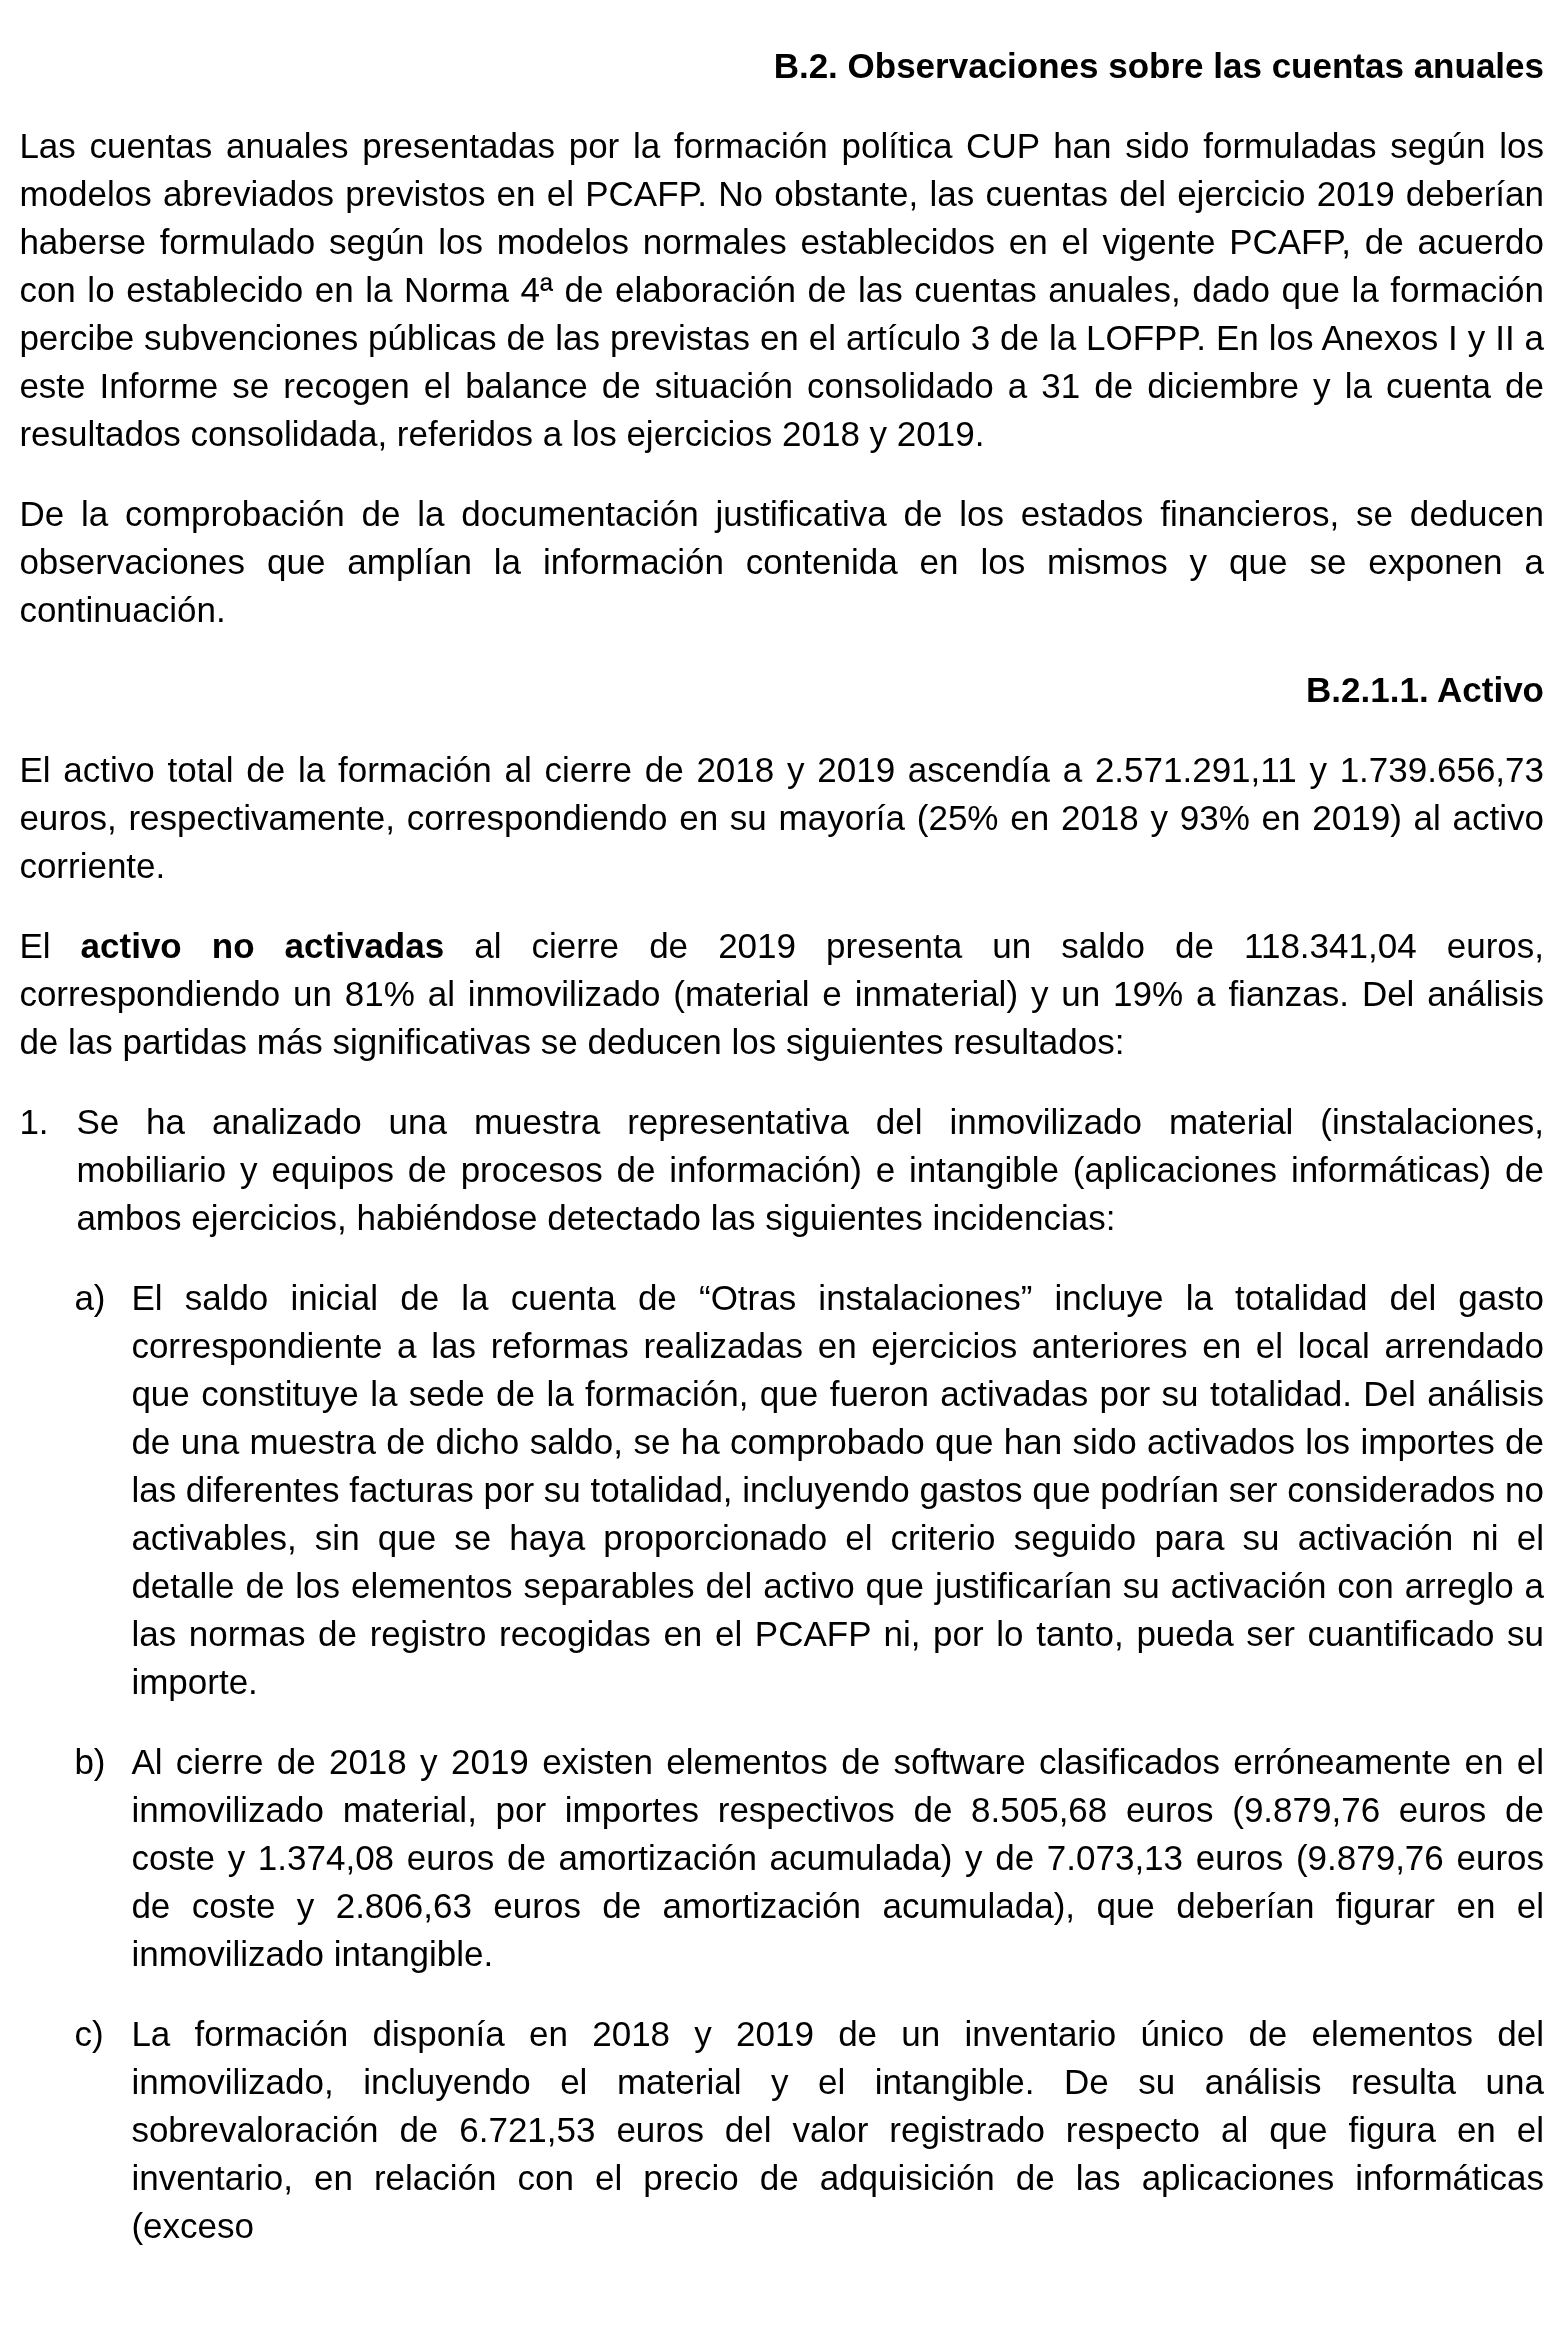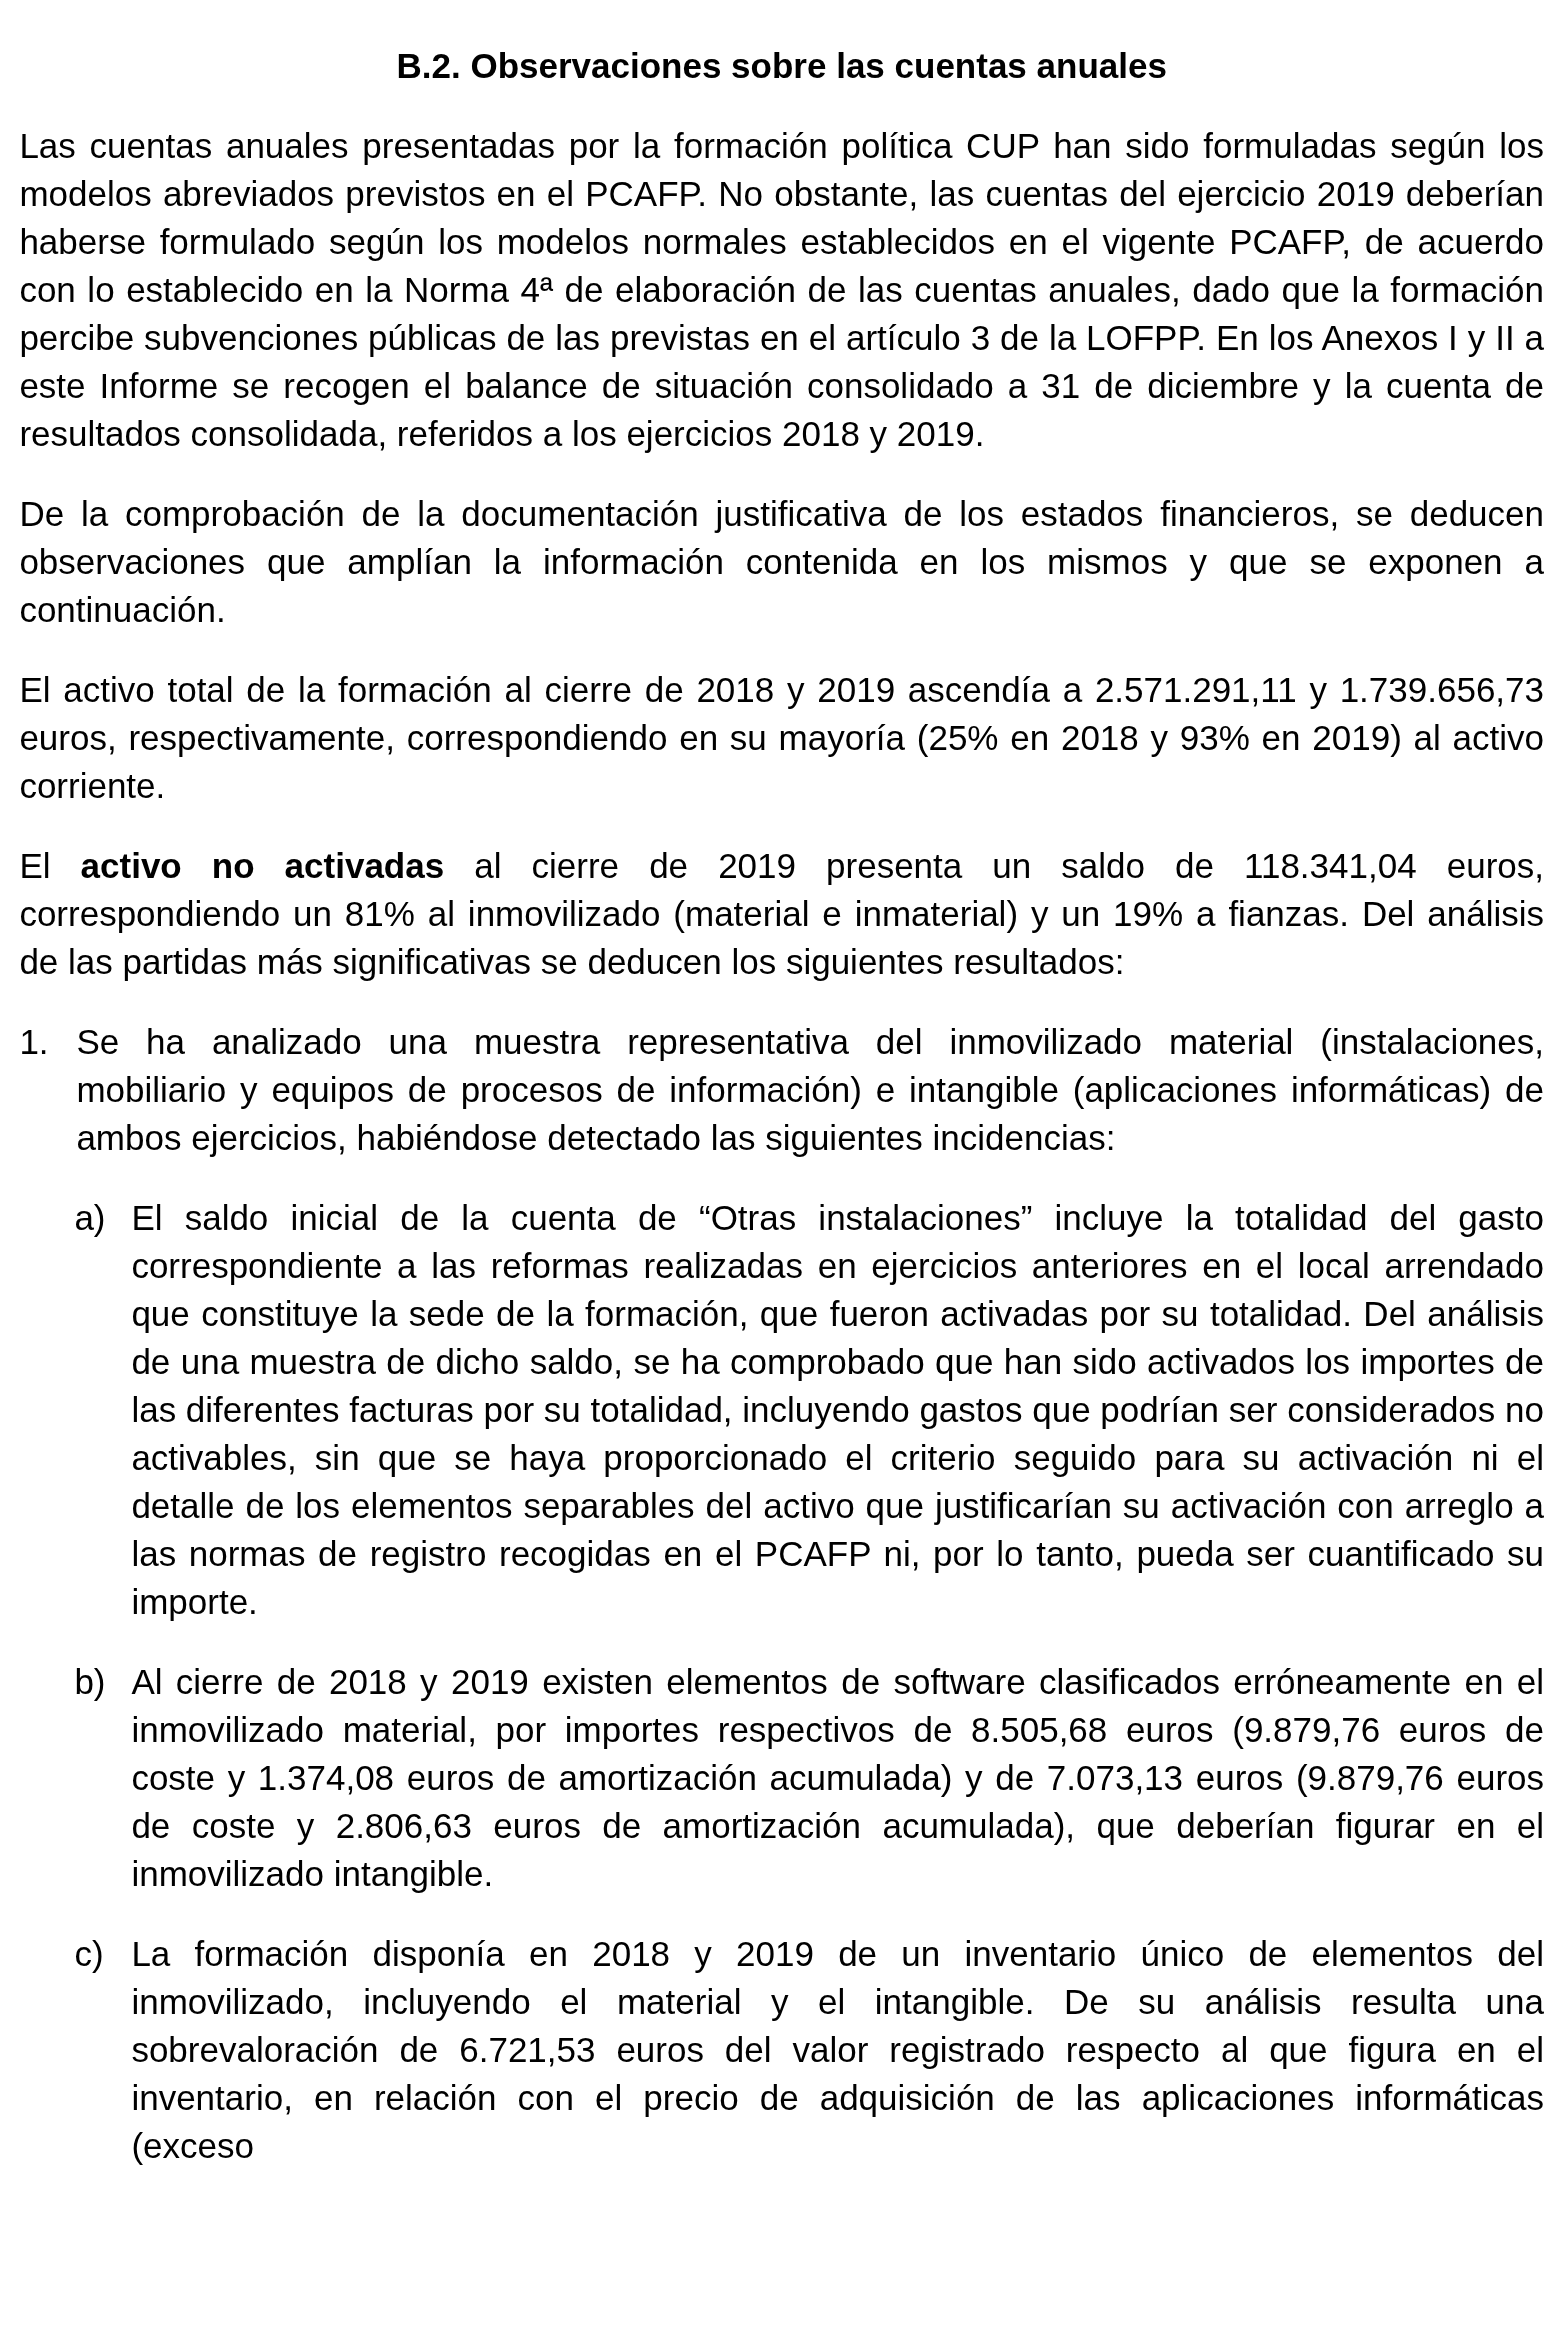--- a/index.html
+++ b/index.html
@@ -16,21 +16,21 @@
     background: #ffffff;
     color: #000000;
     font-family: "Liberation Sans", sans-serif;
     font-size: 35px;
     line-height: 48px;
     overflow: hidden;
   }
   .heading {
     font-weight: bold;
     margin: 0 0 32px 0;
-    text-align: center;
+    text-align: right;
   }
   .para {
     margin: 8px 0 32px 0;
     text-align: justify;
   }
   .list-item {
     display: flex;
     margin: 0 0 32px 0;
   }
   .list-item .marker {
@@ -51,20 +51,21 @@
 
 <div class="page">
 
   <div class="heading">B.2. Observaciones sobre las cuentas anuales</div>
 
   <p class="para">Las cuentas anuales presentadas por la formación política CUP han sido formuladas según los modelos abreviados previstos en el PCAFP. No obstante, las cuentas del ejercicio 2019 deberían haberse formulado según los modelos normales establecidos en el vigente PCAFP, de acuerdo con lo establecido en la Norma 4ª de elaboración de las cuentas anuales, dado que la formación percibe subvenciones públicas de las previstas en el artículo 3 de la LOFPP. En los Anexos I y II a este Informe se recogen el balance de situación consolidado a 31 de diciembre y la cuenta de resultados consolidada, referidos a los ejercicios 2018 y 2019.</p>
 
   <p class="para">De la comprobación de la documentación justificativa de los estados financieros, se deducen observaciones que amplían la información contenida en los mismos y que se exponen a continuación.</p>
 
 
+  <div class="heading">B.2.1.1. Activo</div>
 
   <p class="para">El activo total de la formación al cierre de 2018 y 2019 ascendía a 2.571.291,11 y 1.739.656,73 euros, respectivamente, correspondiendo en su mayoría (25% en 2018 y 93% en 2019) al activo corriente.</p>
 
   <p class="para">
     <span>El </span><strong>activo no activadas</strong><span> al cierre de 2019 presenta un saldo de 118.341,04 euros, correspondiendo un 81% al inmovilizado (material e inmaterial) y un 19% a fianzas. Del análisis de las partidas más significativas se deducen los siguientes resultados:</span>
   </p>
 
   <div class="list-item">
     <span class="marker">1.</span>
     <div class="item-text">Se ha analizado una muestra representativa del inmovilizado material (instalaciones, mobiliario y equipos de procesos de información) e intangible (aplicaciones informáticas) de ambos ejercicios, habiéndose detectado las siguientes incidencias:</div>

